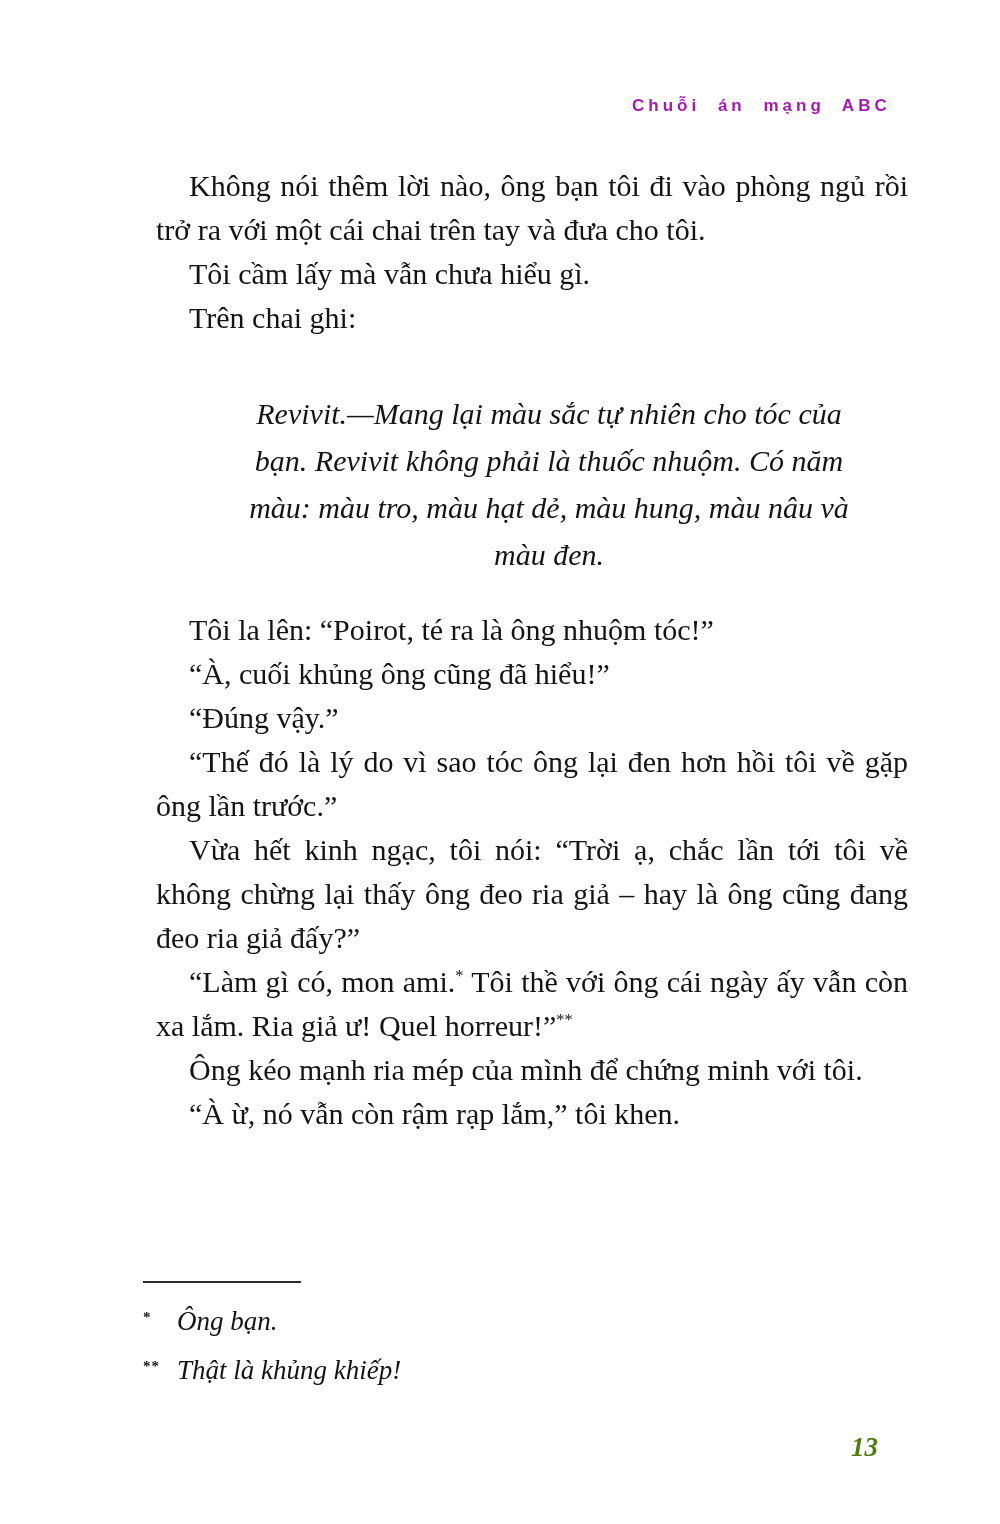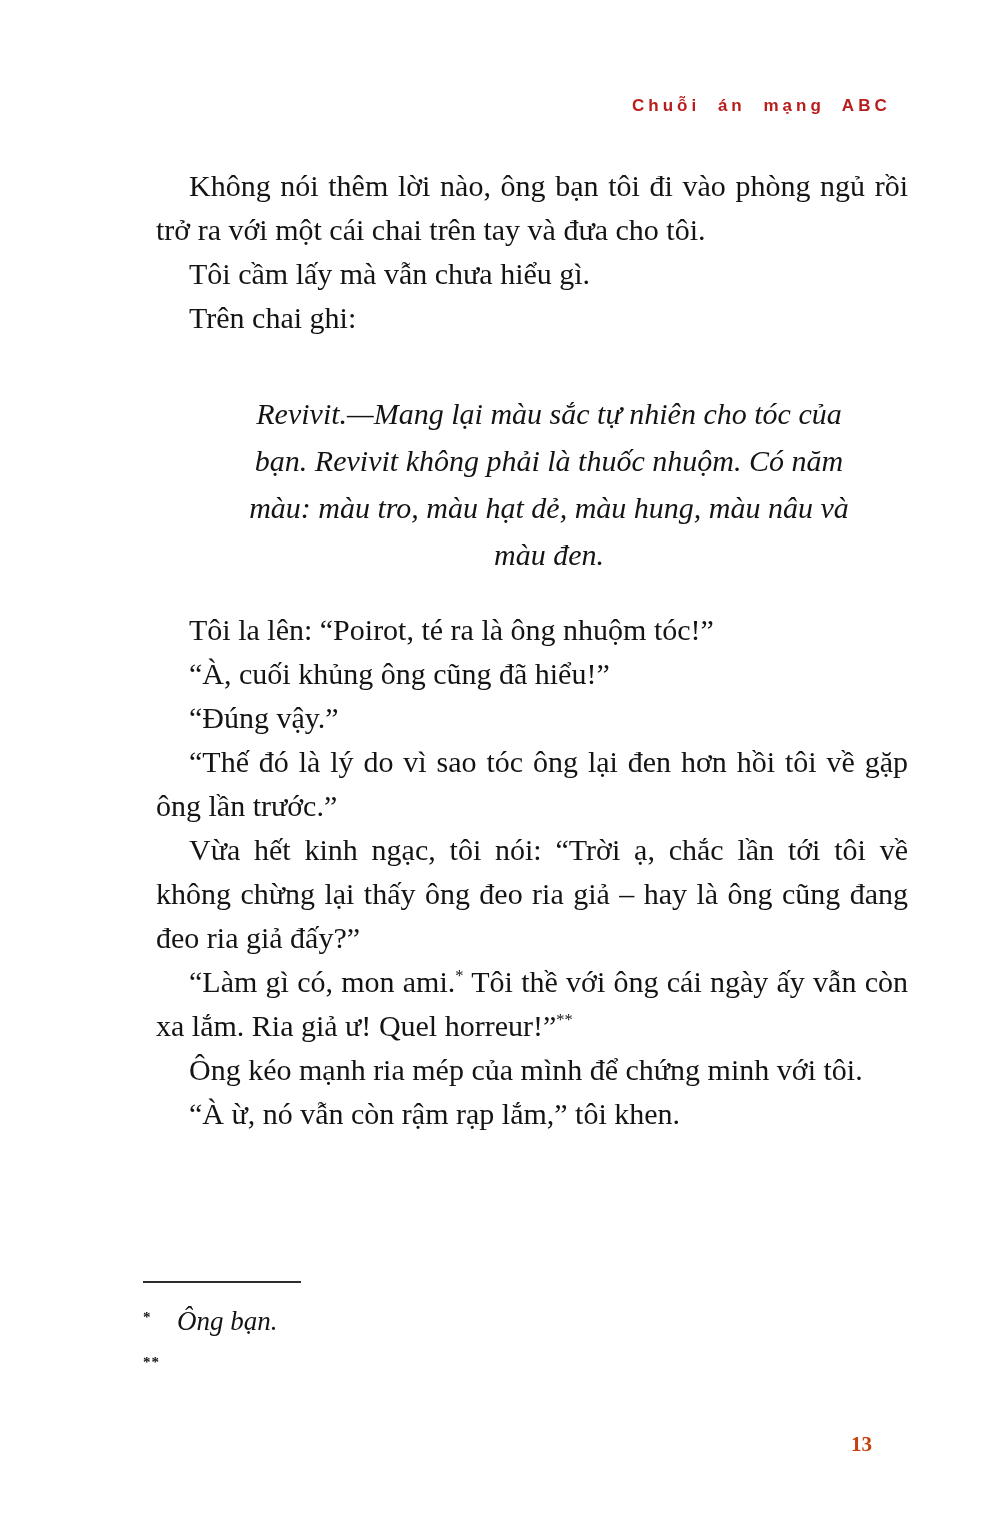--- a/index.html
+++ b/index.html
@@ -20,21 +20,21 @@
   .running-header {
     position: absolute;
     top: 96px;
     left: 632px;
     width: 300px;
     font-family: "Liberation Sans", sans-serif;
     font-size: 17px;
     font-weight: 600;
     letter-spacing: 4px;
     word-spacing: 9px;
-    color: #b91c1c;
+    color: #a21caf;
     white-space: nowrap;
   }
   .body-text {
     position: absolute;
     left: 156px;
     top: 164px;
     width: 752px;
     font-size: 30px;
     line-height: 44px;
     text-align: justify;
@@ -83,23 +83,24 @@
     font-style: normal;
     font-weight: 700;
     position: relative;
     top: -8px;
     letter-spacing: 1px;
   }
   .page-number {
     position: absolute;
     left: 851px;
     top: 1432px;
-    font-size: 21px;
+    font-size: 27px;
     font-weight: 700;
-    color: #c2410c;
+    font-style: italic;
+    color: #4d7c0f;
   }
 </style>
 </head>
 <body>
 
 <div class="page">
 
   <div class="running-header">Chuỗi án mạng ABC</div>
 
   <div class="body-text">
@@ -119,19 +120,20 @@
 
   <div class="footnotes">
     <div class="fn-rule"></div>
     <div>
         <div class="fn-item">
           <span class="fn-marker">*</span>
           <span>Ông bạn.</span>
         </div>
         <div class="fn-item">
           <span class="fn-marker">**</span>
+          <span>Thật là khủng khiếp!</span>
         </div>
       </div>
   </div>
 
   <div class="page-number">13</div>
 
 </div>
 
 </body></html>

